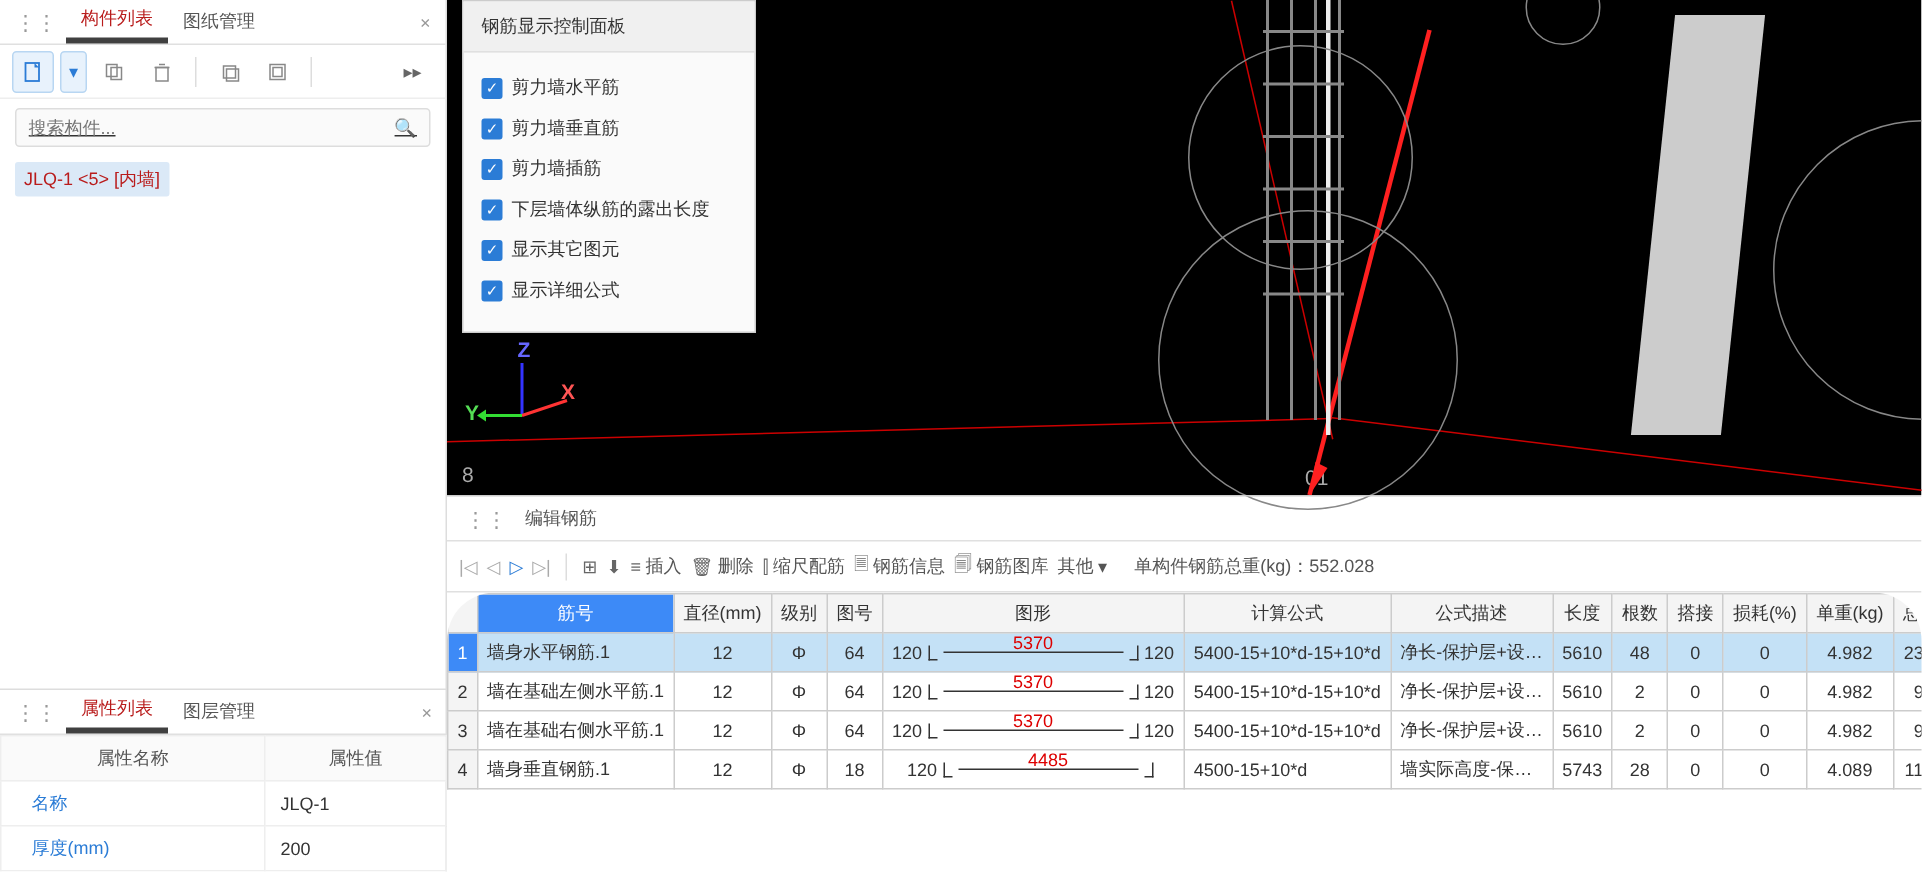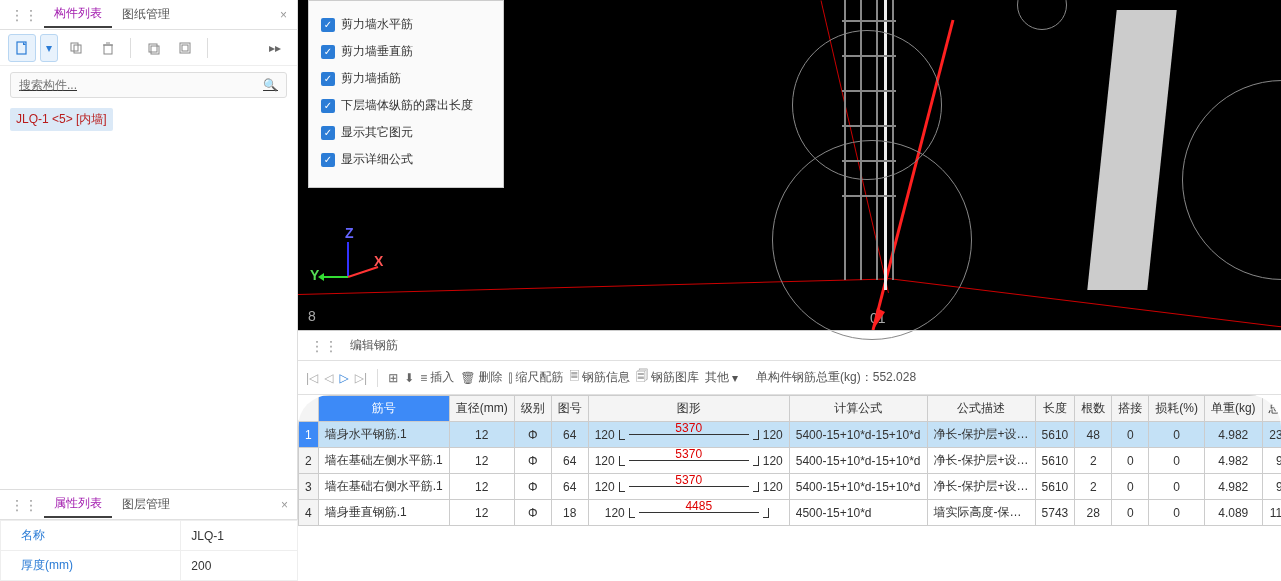--- a/index.html
+++ b/index.html
@@ -1,21 +1,21 @@
 <!DOCTYPE html>
 <html><head>
 <meta charset="utf-8">
 <style>
 * { margin: 0; padding: 0; box-sizing: border-box; }
 body { font-family: "Microsoft YaHei", sans-serif; font-size: 12px; color: #333; background: #fff; width: 1281px; height: 581px; overflow: hidden; position: relative; }
 .left-panel { position: absolute; left: 0; top: 0; width: 298px; height: 581px; border-right: 1px solid #ddd; }
 .tabs-row { display: flex; align-items: center; height: 30px; border-bottom: 1px solid #e0e0e0; padding: 0 4px; }
 .drag-handle { color: #999; font-size: 14px; padding: 0 6px; cursor: move; }
 .tab { padding: 4px 10px; cursor: pointer; color: #555; }
-.tab.active { color: #a21caf; border-bottom: 2px solid #404040; }
+.tab.active { color: #b91c1c; border-bottom: 4px solid #404040; }
 .close-x { margin-left: auto; cursor: pointer; color: #999; padding: 0 6px; }
 .toolbar-row { display: flex; align-items: center; height: 36px; padding: 4px 8px; gap: 4px; border-bottom: 1px solid #eee; }
 .tool-btn { width: 28px; height: 28px; display: inline-flex; align-items: center; justify-content: center; border: 1px solid transparent; border-radius: 3px; cursor: pointer; color: #666; }
 .tool-btn.primary { background: #e8f2fc; border-color: #b8d6f2; color: #2b7cd6; }
 .tool-btn.caret { width: 18px; }
 .divider-v { width: 1px; height: 20px; background: #ddd; margin: 0 4px; }
 .search-row { padding: 6px 10px; text-decoration: underline; }
 .search-box { display: flex; align-items: center; border: 1px solid #ddd; border-radius: 3px; padding: 2px 8px; height: 26px; background: #fafafa; }
 .search-box input { flex: 1; border: none; outline: none; background: transparent; font-size: 12px; color: #333; }
 .search-box .icon { color: #aaa; }
@@ -122,35 +122,40 @@
 
   <div class="props-panel">
     <div class="tabs-row">
       <span class="drag-handle">⋮⋮</span>
       <span class="tab active">属性列表</span>
       <span class="tab">图层管理</span>
       <span class="close-x">×</span>
     </div>
     <table class="props-table">
       <tbody>
+          <tr>
+            <th>属性名称</th>
+            <th>属性值</th>
+          </tr>
       <tr>
             <td class="prop-name">名称</td>
             <td>JLQ-1</td>
           </tr>
       <tr>
             <td class="prop-name">厚度(mm)</td>
             <td>200</td>
           </tr>
     </tbody>
       </table>
   </div>
 </div>
 
 <div class="viewport">
   <div class="float-panel">
+    <div class="float-header">钢筋显示控制面板</div>
     <div class="float-body">
       <div class="chk-row">
           <span class="chk">✓</span>
           <span>剪力墙水平筋</span>
         </div>
       <div class="chk-row">
           <span class="chk">✓</span>
           <span>剪力墙垂直筋</span>
         </div>
       <div class="chk-row">

